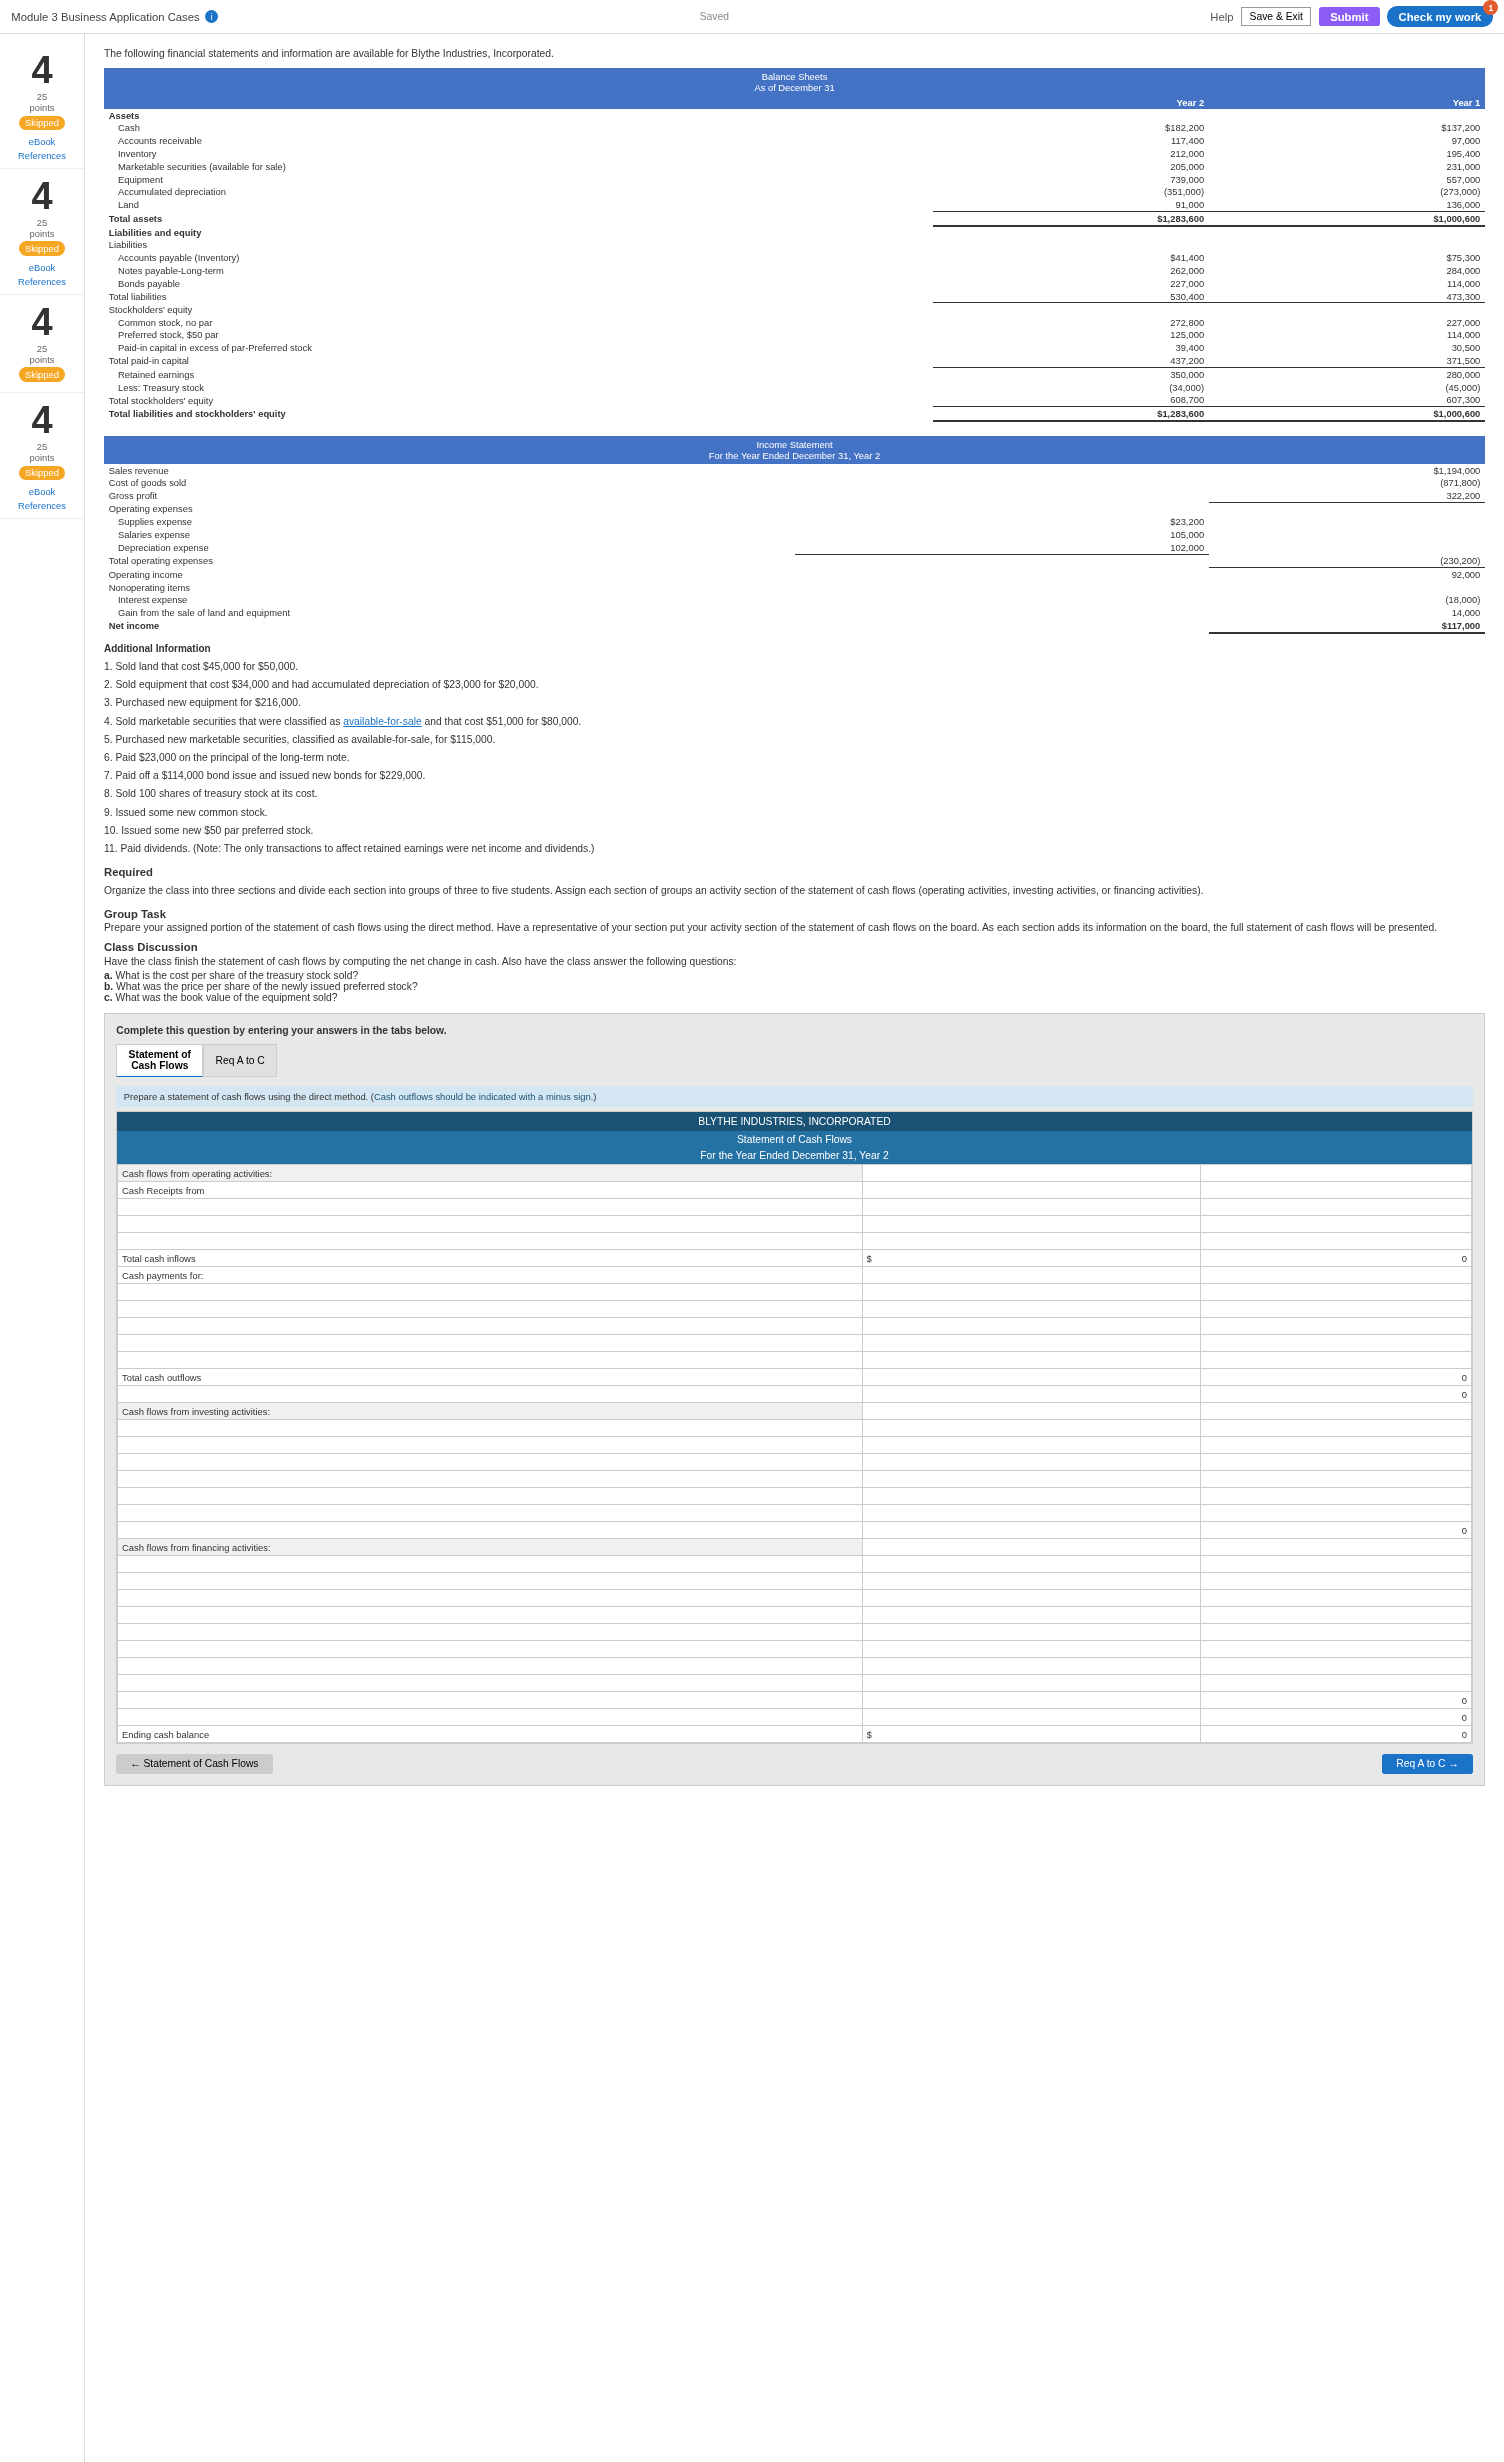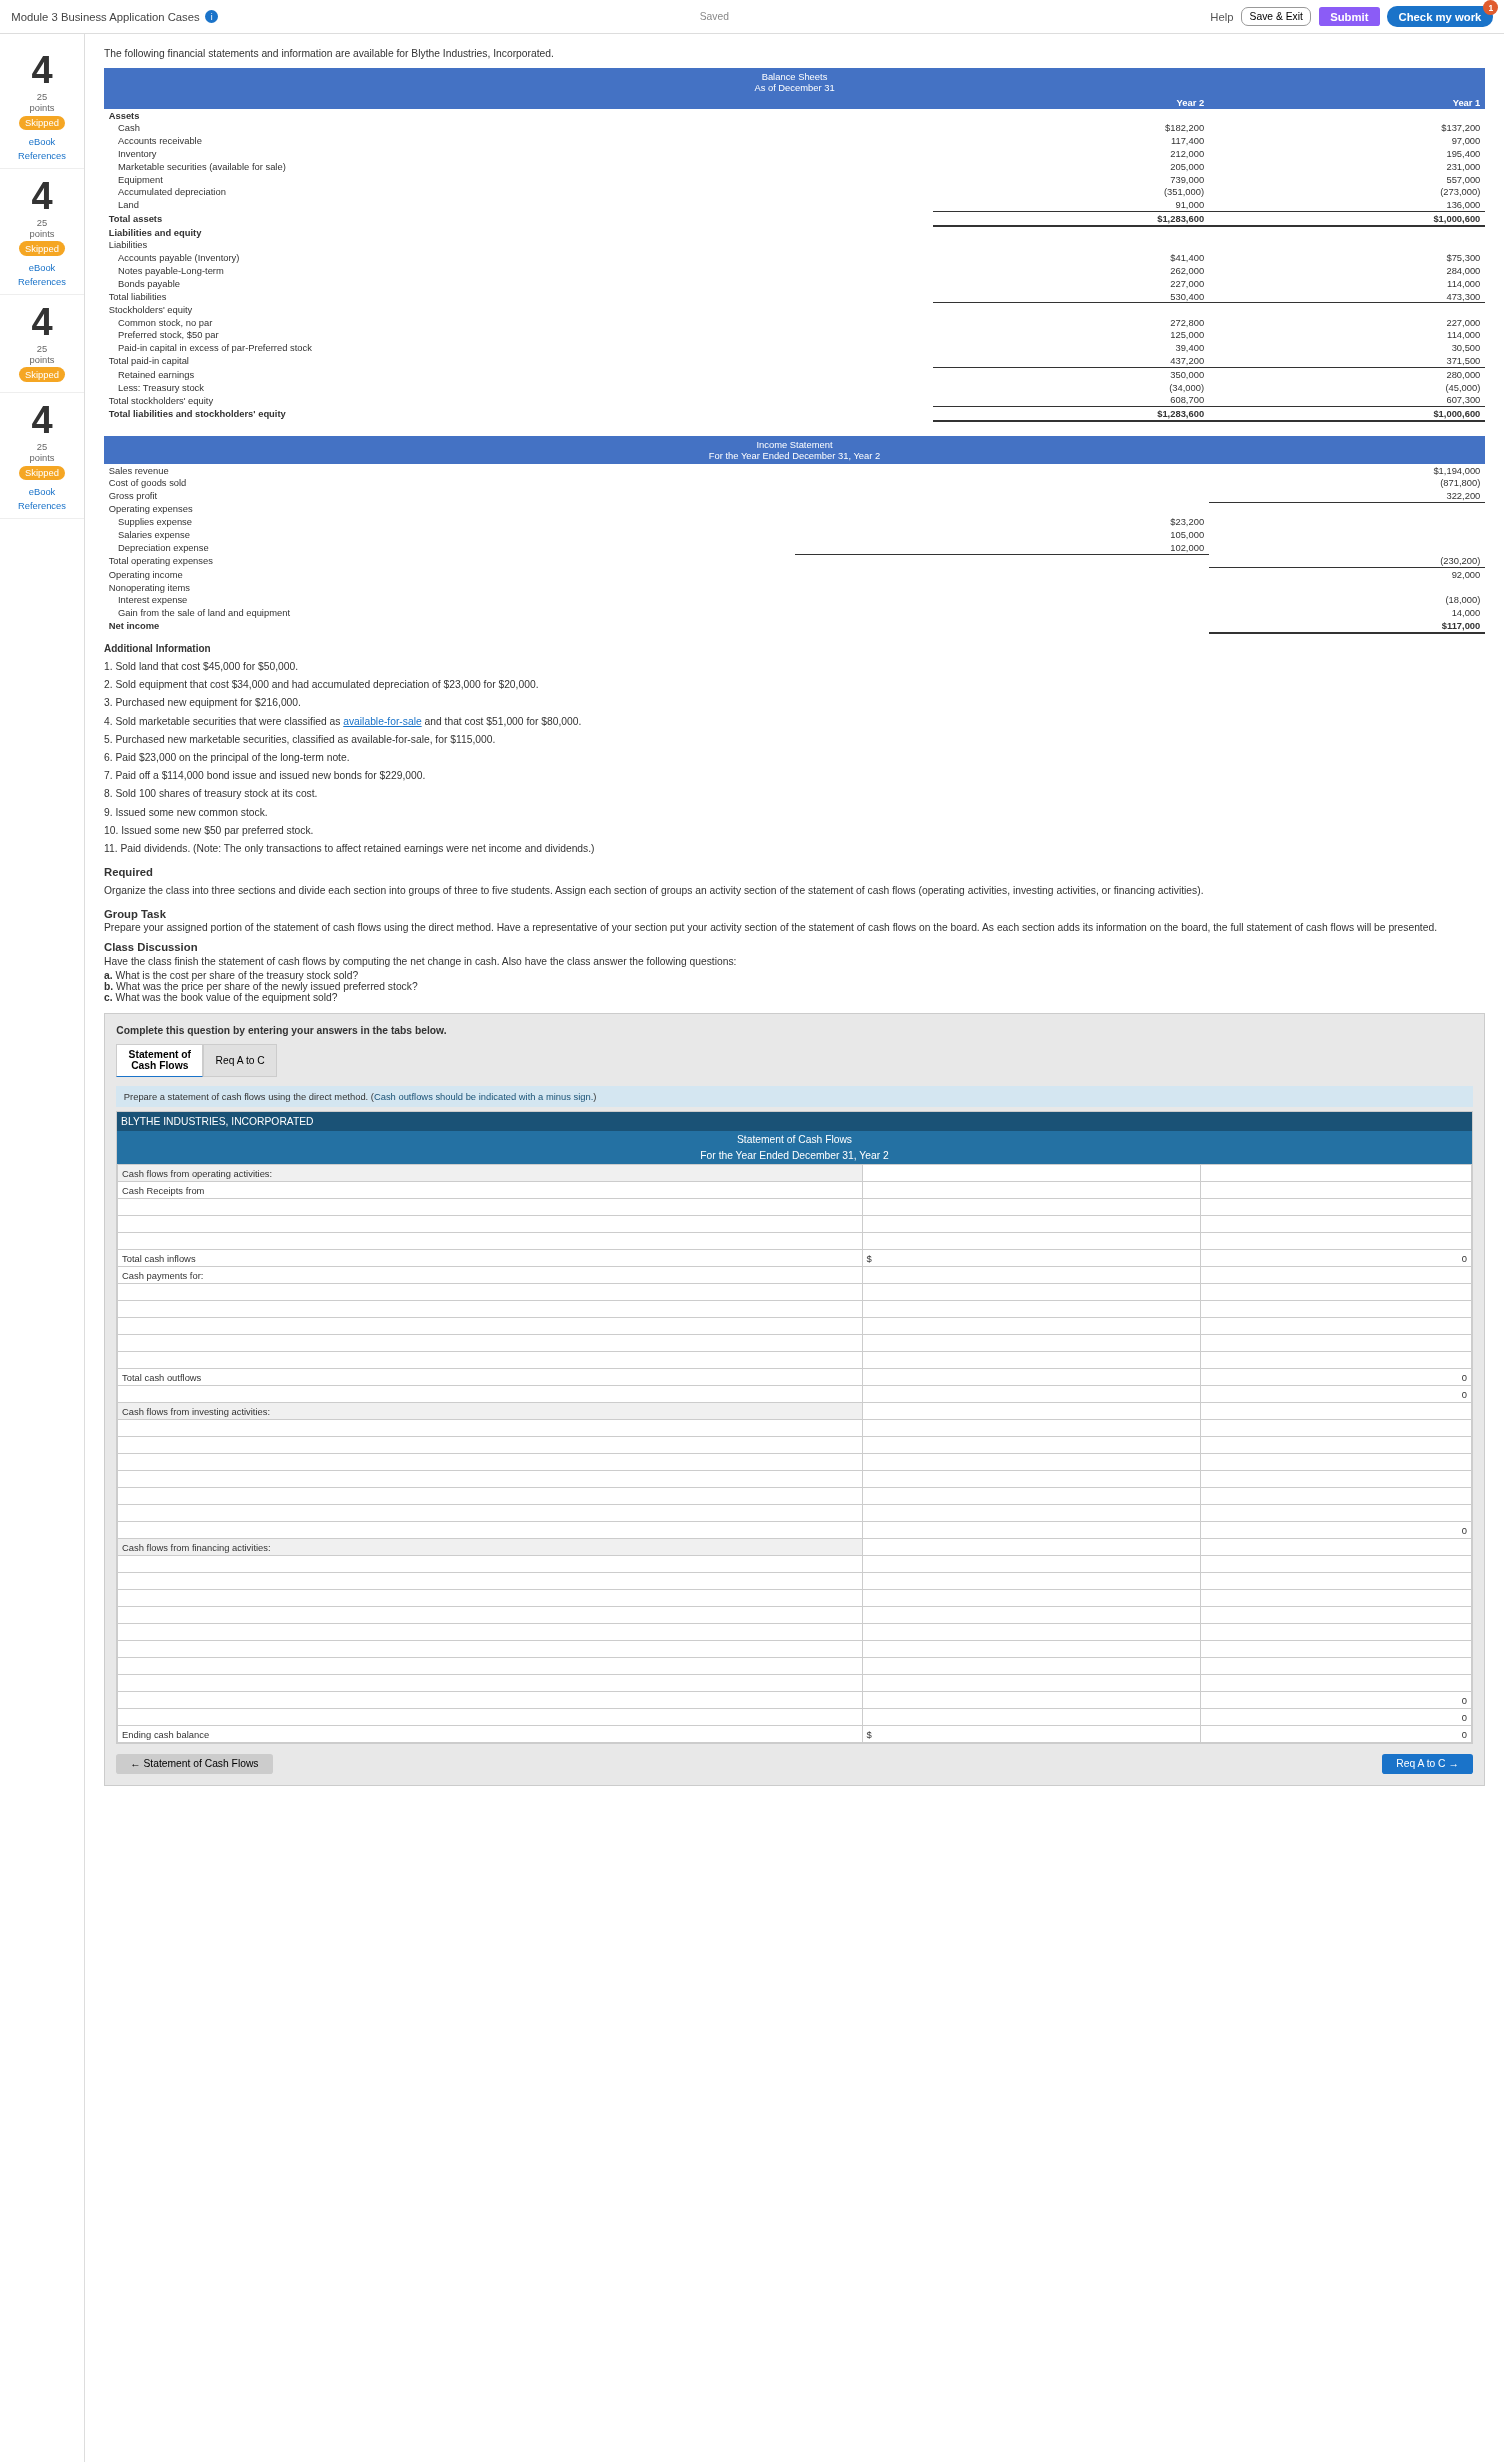--- a/index.html
+++ b/index.html
@@ -17,21 +17,21 @@
       position: fixed;
       top: 0;
       left: 0;
       right: 0;
       z-index: 100;
     }
     .top-nav-left { display: flex; align-items: center; gap: 5.6px; font-size: 11.3px; color: #444; }
     .top-nav-center { font-size: 10.3px; color: #888; }
     .top-nav-right { display: flex; align-items: center; gap: 7.5px; }
     .btn-help { background: none; border: none; font-size: 11.3px; cursor: pointer; color: #555; }
-    .btn-save-exit { background: none; border: 0.9px solid #999; border-radius: 7px; padding: 2.8px 7.5px; font-size: 10.3px; cursor: pointer; }
+    .btn-save-exit { background: none; border: 0.9px solid #999; border-radius: 0; padding: 2.8px 7.5px; font-size: 10.3px; cursor: pointer; }
     .btn-submit { background: #8b5cf6; color: #fff; border: none; border-radius: 2.8px; padding: 3.8px 11.3px; font-size: 11.3px; cursor: pointer; font-weight: bold; }
     .btn-check { background: #1a73c9; color: #fff; border: none; border-radius: 10px; padding: 4.7px 11.3px; font-size: 11.3px; cursor: pointer; font-weight: bold; position: relative; }
     .badge { background: #e05c2e; color: #fff; border-radius: 50%; width: 15px; height: 15px; font-size: 8.5px; display: inline-flex; align-items: center; justify-content: center; position: absolute; top: -5.6px; right: -5.6px; }
     .info-icon { background: #1a73c9; color: #fff; border-radius: 50%; width: 13px; height: 13px; font-size: 8.5px; display: inline-flex; align-items: center; justify-content: center; }
 
     
     .page-wrapper { margin-top: 34px; display: flex; min-height: calc(100vh - 34px); }
     
     
     .sidebar { width: 85px; background: #fff; border-right: 0.9px solid #ddd; padding: 9.4px 0; flex-shrink: 0; }
@@ -68,21 +68,21 @@
     
     .tabs-area { background: #e8e8e8; padding: 11.3px; margin: 9.4px 0; border: 0.9px solid #ccc; }
     .tabs-instruction { font-size: 10.3px; font-weight: bold; margin-bottom: 7.5px; }
     .tabs-nav { display: flex; gap: 0; margin-bottom: 9.4px; }
     .tab-btn { padding: 4.7px 11.3px; font-size: 10.3px; cursor: pointer; border: 0.9px solid #ccc; background: #fff; }
     .tab-btn.active { background: #fff; border-bottom: 1.9px solid #1a73c9; font-weight: bold; }
     .tab-btn-inactive { padding: 4.7px 11.3px; font-size: 10.3px; cursor: pointer; border: 0.9px solid #ccc; background: #e0e0e0; }
     
     
     .cash-flow-container { background: #fff; border: 0.9px solid #ccc; }
-    .cf-header { background: #1a5276; color: #fff; text-align: left; padding: 3.8px; font-size: 10.3px; }
+    .cf-header { background: #1a5276; color: #fff; text-align: center; padding: 3.8px; font-size: 10.3px; }
     .cf-subheader { background: #2471a3; color: #fff; text-align: center; padding: 2.8px; font-size: 10.3px; }
     
     .cf-table { width: 100%; border-collapse: collapse; font-size: 9.4px; }
     .cf-table td { border: 0.9px solid #ccc; padding: 1.9px 3.8px; min-height: 17px; height: 17px; }
     .cf-table .section-header { background: #f0f0f0; font-weight: normal; }
     .cf-table .label-col { width: 55%; }
     .cf-table .input-col { width: 25%; }
     .cf-table .total-col { width: 20%; text-align: right; }
     .cf-table input[type="text"] { width: 100%; border: none; outline: none; font-size: 9.4px; background: transparent; }
     

